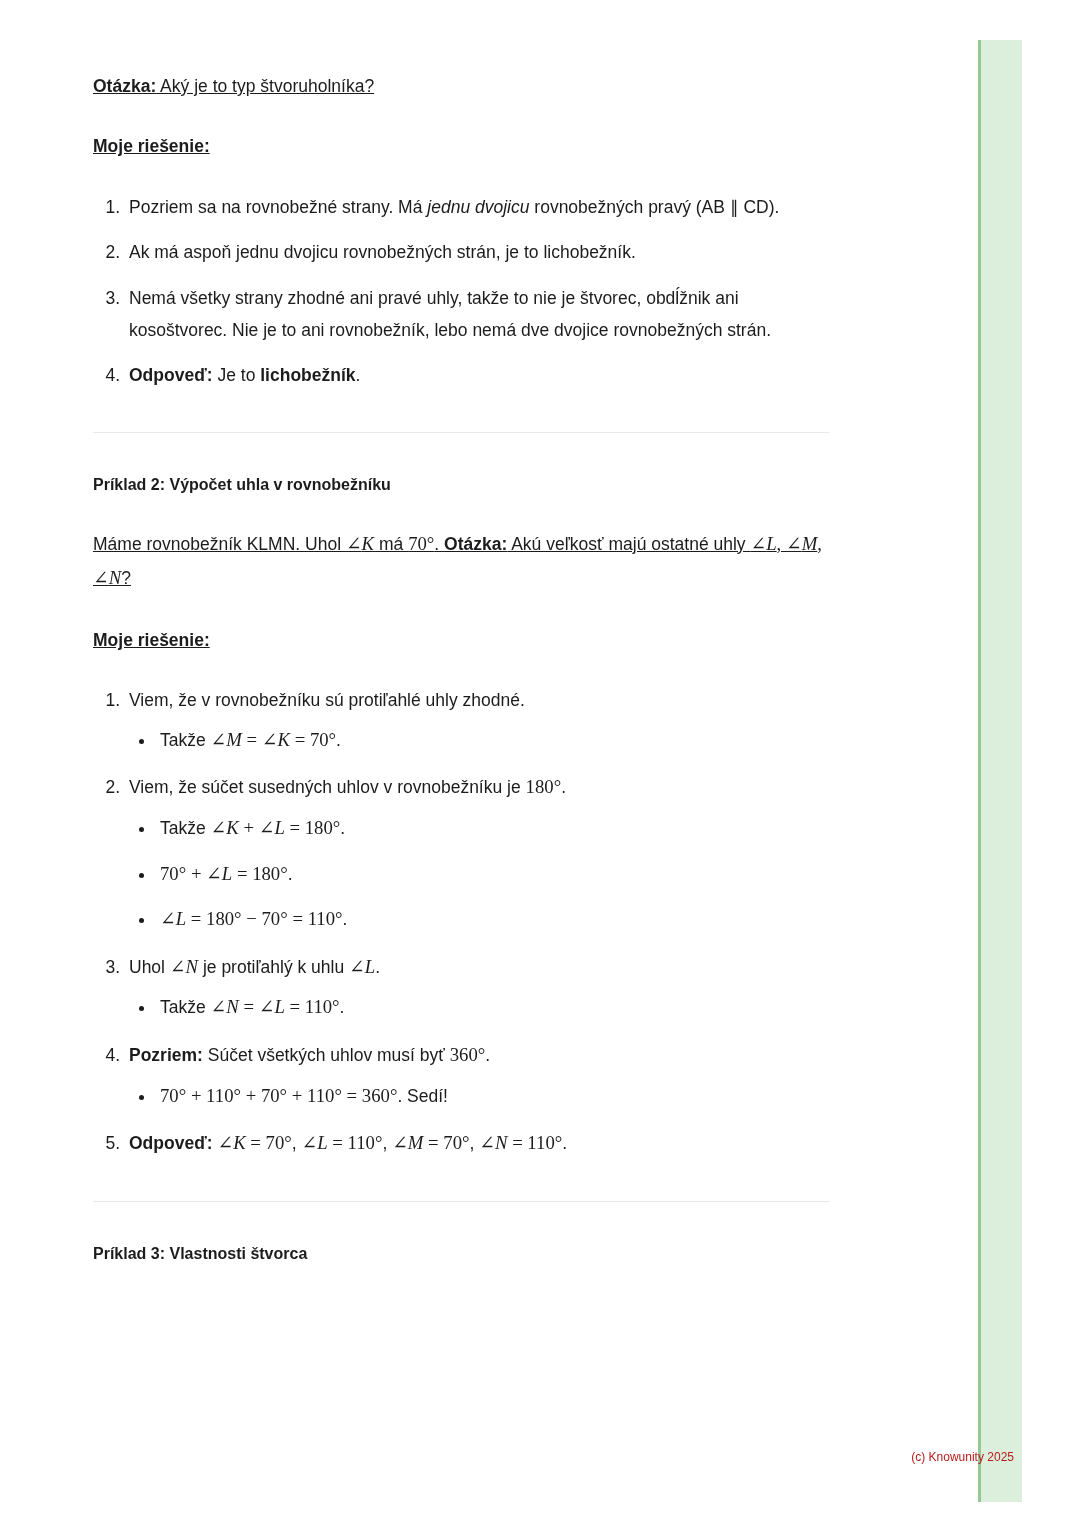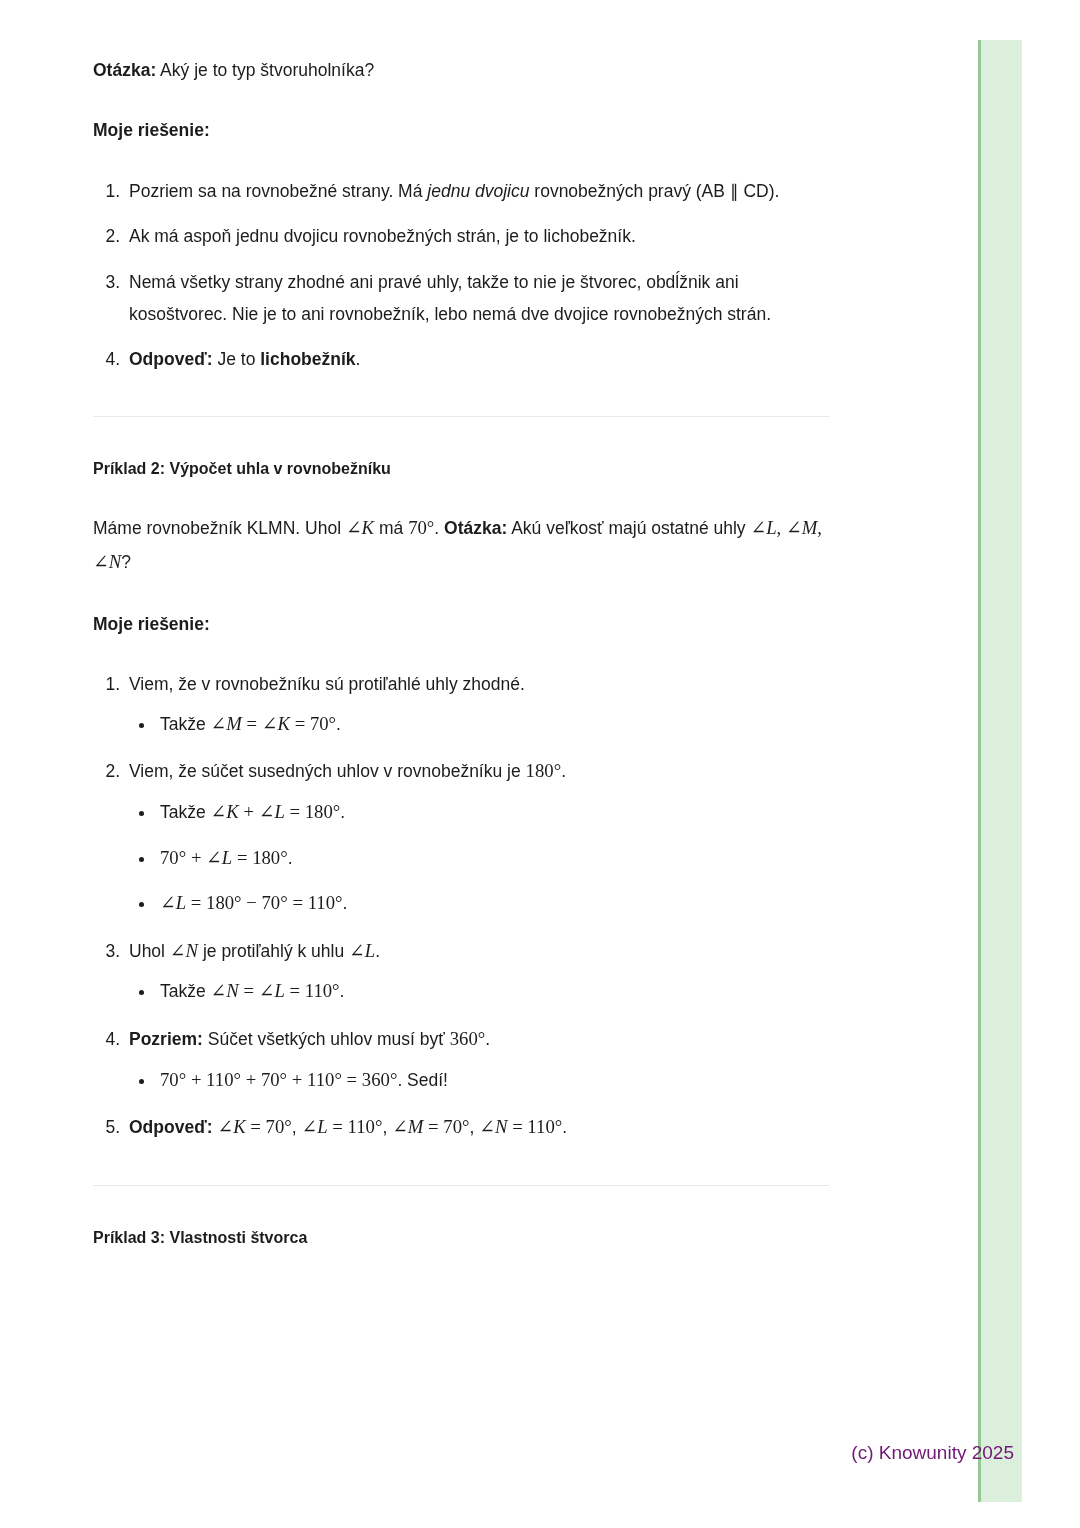--- a/index.html
+++ b/index.html
@@ -25,21 +25,21 @@
     border-left: 3px solid #96c896;
   }
   .content {
     position: absolute;
     left: 93px;
     top: 54px;
     width: 736px;
     font-size: 17.5px;
     line-height: 1.85;
   }
-  p.para { margin: 0 0 28px; }
+  p.para { margin: 16px 0 28px; text-decoration: underline; }
   p.para.bold { font-weight: 700; }
   ul.bullet-list {
     margin: 0 0 26px;
     padding-left: 32px;
     list-style: disc;
   }
   ul.bullet-list > li { margin-bottom: 11px; padding-left: 4px; }
   ol.num-list {
     margin: 0 0 28px;
     padding-left: 32px;
@@ -68,22 +68,22 @@
   .seg-i { font-style: italic; text-align: center; }
   .seg-m {
     font-family: "Liberation Serif", "DejaVu Serif", serif;
     font-size: 1.07em;
   }
   .seg-m i { font-style: italic; }
   .watermark {
     position: absolute;
     right: 66px;
     bottom: 64px;
-    font-size: 19px;
-    color: #701a75;
+    font-size: 12px;
+    color: #b91c1c;
     z-index: 2;
   }
 </style>
 </head>
 <body>
 
 <div class="page">
 
   <div class="edge-bar"></div>
 

